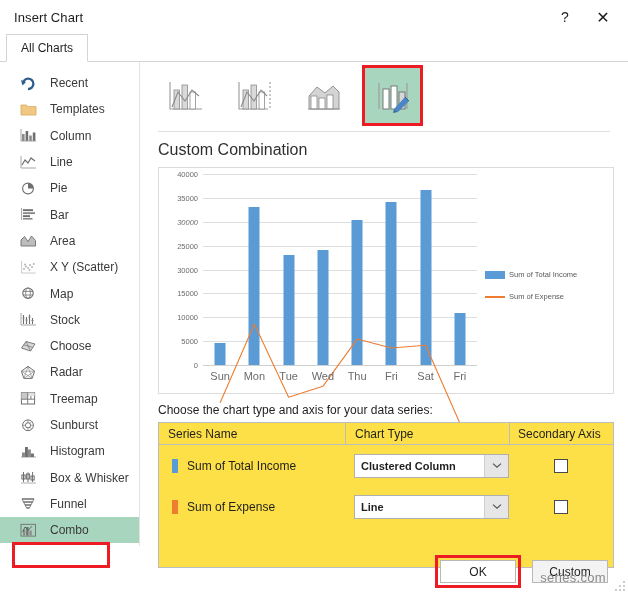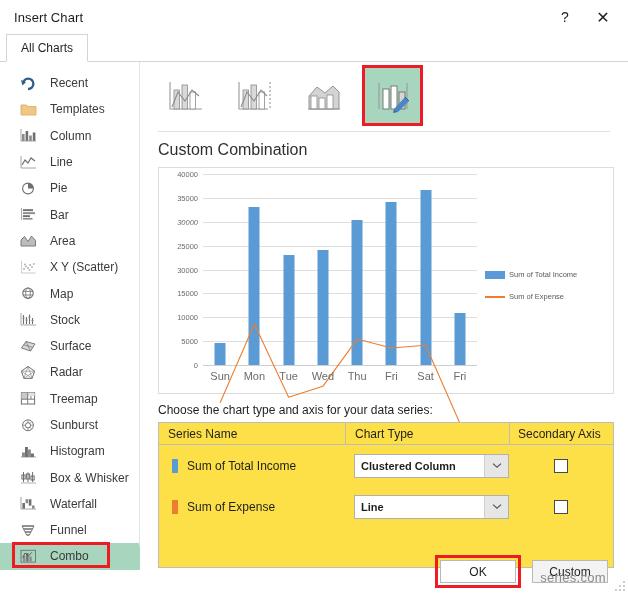--- a/index.html
+++ b/index.html
@@ -397,21 +397,21 @@
           </span>
           <span class="lbl">Stock</span>
         </div>
         <div class="side-item">
           <span class="ico">
             <svg width="17" height="15" viewBox="0 0 17 15">
               <path d="M1.5 9 L6 2.5 L15 5 L10.5 12Z" fill="#d8d8d8" stroke="#6f6f6f" stroke-width=".9"></path>
               <path d="M3.7 5.8 L12.7 8.4M6 2.5 L10.5 12" stroke="#6f6f6f" stroke-width=".7"></path>
             </svg>
           </span>
-          <span class="lbl">Surface</span>
+          <span class="lbl">Choose</span>
         </div>
         <div class="side-item">
           <span class="ico">
             <svg width="17" height="15" viewBox="0 0 17 15">
               <polygon points="8,1.4 14.6,6.2 12.1,13.4 3.9,13.4 1.4,6.2" fill="none" stroke="#6f6f6f" stroke-width="1"></polygon>
               <path d="M8 1.4 L12.1 13.4M8 1.4 L3.9 13.4M14.6 6.2 L3.9 13.4M14.6 6.2 L1.4 6.2M1.4 6.2 L12.1 13.4" stroke="#8a8a8a" stroke-width=".7"></path>
             </svg>
           </span>
           <span class="lbl">Radar</span>
         </div>
@@ -456,32 +456,20 @@
                 <rect x="1.9" y="5" width="3.2" height="4" fill="none"></rect>
                 <path d="M8 2.4v9.6"></path>
                 <rect x="6.4" y="4" width="3.2" height="5" fill="none"></rect>
                 <path d="M12.6 2v10"></path>
                 <rect x="11" y="6" width="3.2" height="4" fill="none"></rect>
               </g>
               <path d="M1 13h15" stroke="#9a9a9a" stroke-width=".8"></path>
             </svg>
           </span>
           <span class="lbl">Box &amp; Whisker</span>
-        </div>
-        <div class="side-item">
-          <span class="ico">
-            <svg width="17" height="15" viewBox="0 0 17 15">
-              <path d="M1 1v12h15" stroke="#9a9a9a" stroke-width=".9" fill="none"></path>
-              <rect x="2.4" y="7" width="2.6" height="5.6" fill="#6f6f6f"></rect>
-              <rect x="5.6" y="3.2" width="2.6" height="4" fill="#8a8a8a"></rect>
-              <rect x="8.8" y="3.2" width="2.6" height="6.5" fill="#6f6f6f"></rect>
-              <rect x="12" y="9.5" width="2.6" height="3.1" fill="#8a8a8a"></rect>
-            </svg>
-          </span>
-          <span class="lbl">Waterfall</span>
         </div>
         <div class="side-item">
           <span class="ico">
             <svg width="17" height="15" viewBox="0 0 17 15">
               <path d="M2 3h12M3.4 6h9.2M5 9h6M6.6 12h2.8" stroke="#6f6f6f" stroke-width="1.4"></path>
               <path d="M2 3 L6.6 12M14 3 L9.4 12" stroke="#6f6f6f" stroke-width=".9" fill="none"></path>
             </svg>
           </span>
           <span class="lbl">Funnel</span>
         </div>

